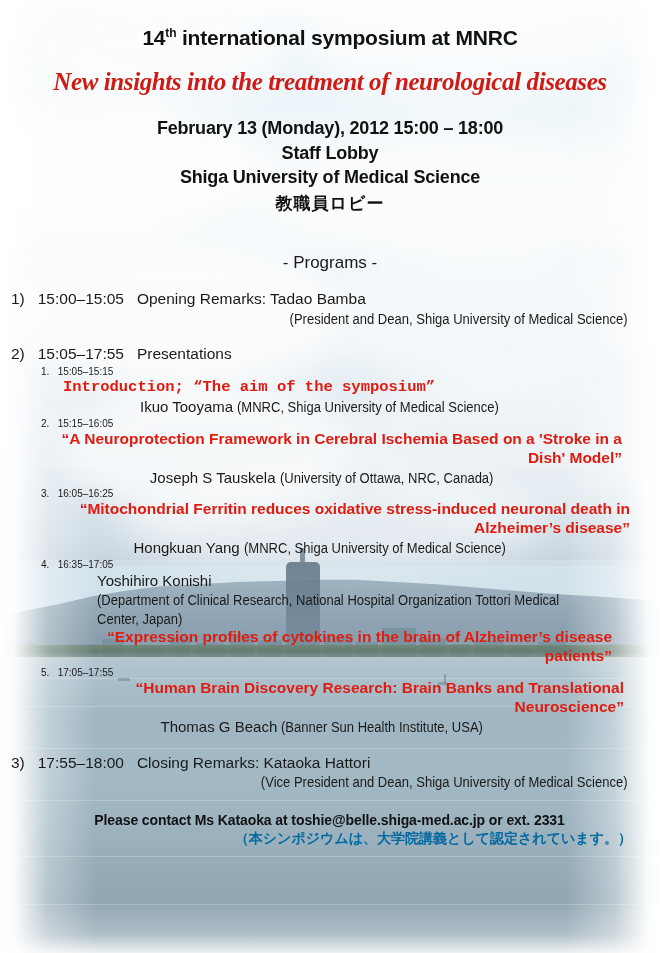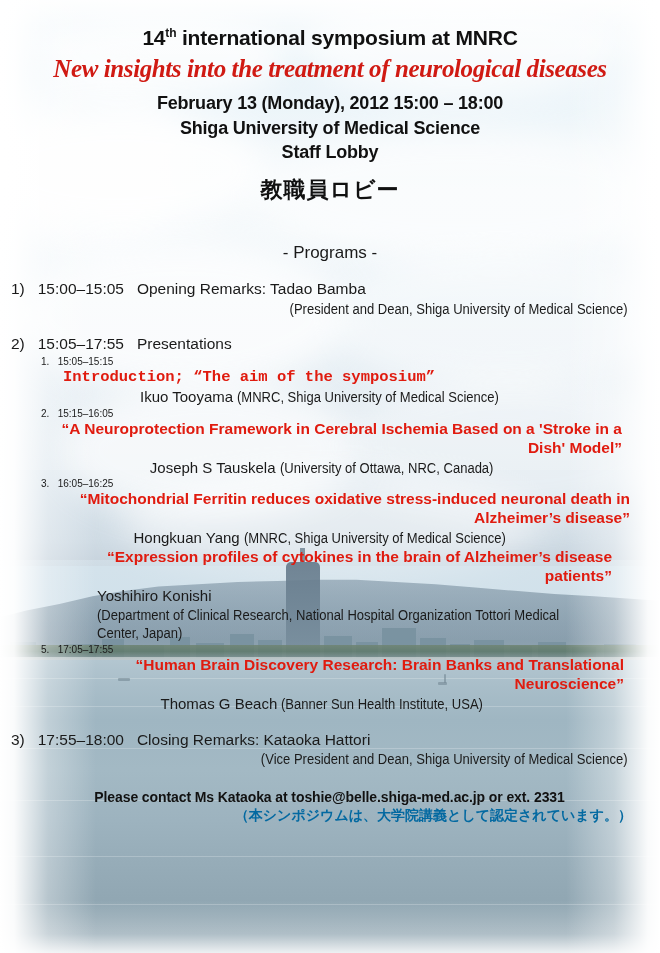--- a/index.html
+++ b/index.html
@@ -151,42 +151,42 @@
   }
   .hdr-title sup { font-size: 12px; vertical-align: super; }
 
   .hdr-subtitle {
     text-align: center;
     font-family: "Liberation Serif", serif;
     font-style: italic;
     font-weight: bold;
     font-size: 25px;
     color: #d01a13;
-    margin-top: 7px;
+    margin-top: 20px;
     letter-spacing: -0.4px;
     line-height: 1.05;
   }
 
   .hdr-line {
     text-align: center;
     font-family: "Liberation Sans", sans-serif;
     font-weight: bold;
     font-size: 18px;
     color: #111111;
     line-height: 1.35;
     letter-spacing: -0.2px;
   }
-  .hdr-datetime { margin-top: 9px; }
+  .hdr-datetime { margin-top: 21px; }
   .hdr-jp {
     text-align: center;
     font-family: "DejaVu Sans", sans-serif;
     font-weight: bold;
-    font-size: 22px;
+    font-size: 17px;
     color: #111111;
-    margin-top: 11px;
+    margin-top: 3px;
     letter-spacing: 1px;
   }
 
   .programs-head {
     text-align: center;
     font-family: "Liberation Sans", sans-serif;
     font-size: 17px;
     color: #1a1a1a;
     margin-top: 38px;
   }
@@ -300,22 +300,22 @@
     <div class="bg-vignette"></div>
   </div>
 
   <div class="content">
 
     <div class="hdr-title"><span>14</span><sup>th</sup><span> international symposium at MNRC</span></div>
 
     <div class="hdr-subtitle">New insights into the treatment of neurological diseases</div>
 
     <div class="hdr-line hdr-datetime">February 13 (Monday), 2012   15:00 – 18:00</div>
+    <div class="hdr-line">Staff Lobby</div>
     <div class="hdr-line">Shiga University of Medical Science</div>
-    <div class="hdr-line">Staff Lobby</div>
     <div class="hdr-jp">教職員ロビー</div>
 
     <div class="programs-head">- Programs -</div>
 
     <div class="prog">
 
       <div class="ln ln-item">
         <span>1)</span>
         <span>&nbsp;</span>
         <span>15:00–15:05</span>
@@ -357,24 +357,29 @@
       <div class="ln ln-sub">
         <span>3.</span>
         <span>&nbsp;</span>
         <span>16:05–16:25</span>
       </div>
       <div class="ln ln-talk" style="padding:0 18px;">“Mitochondrial Ferritin reduces oxidative stress-induced neuronal death in Alzheimer’s disease”</div>
       <div class="ln ln-speaker">
         <span>Hongkuan Yang </span><span class="org">(MNRC, Shiga University of Medical Science)</span>
       </div>
 
-      <div class="ln ln-talk" style="padding:0 36px;">“Expression profiles of cytokines in the brain of Alzheimer’s disease patients”</div>
+      <div class="ln ln-sub">
+        <span>4.</span>
+        <span>&nbsp;</span>
+        <span>16:35–17:05</span>
+      </div>
       <div class="ln ln-speaker wrapok" style="padding:0 8px 0 86px; text-align:left;">
         <span>Yoshihiro Konishi </span><span class="org">(Department of Clinical Research, National Hospital Organization Tottori Medical Center, Japan)</span>
       </div>
+      <div class="ln ln-talk" style="padding:0 36px;">“Expression profiles of cytokines in the brain of Alzheimer’s disease patients”</div>
 
       <div class="ln ln-sub">
         <span>5.</span>
         <span>&nbsp;</span>
         <span>17:05–17:55</span>
       </div>
       <div class="ln ln-talk" style="padding:0 24px;">“Human Brain Discovery Research: Brain Banks and Translational Neuroscience”</div>
       <div class="ln ln-speaker">
         <span>Thomas G Beach </span><span class="org">(Banner Sun Health Institute, USA)</span>
       </div>

